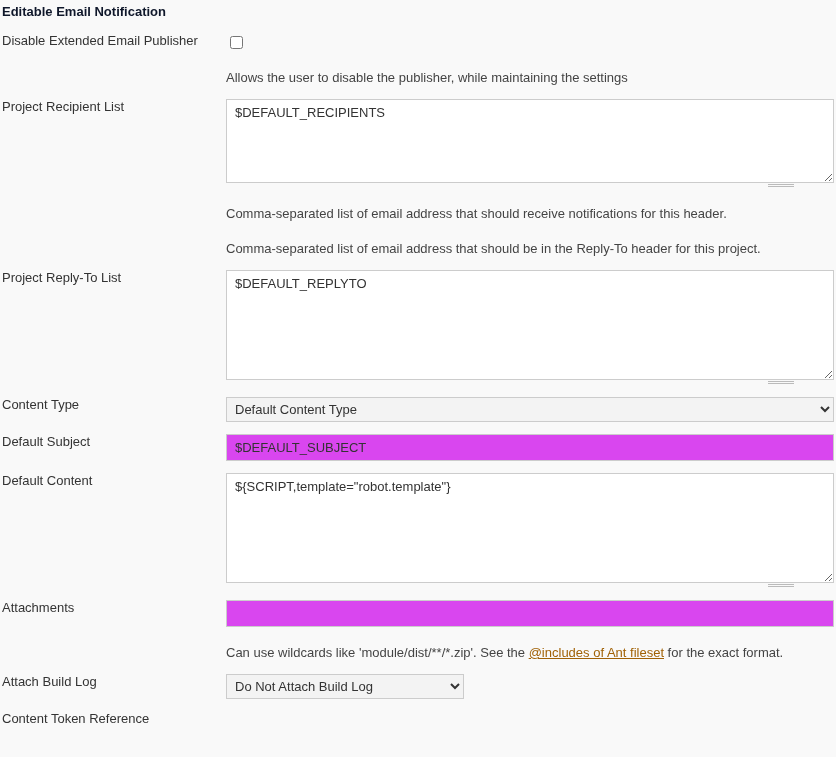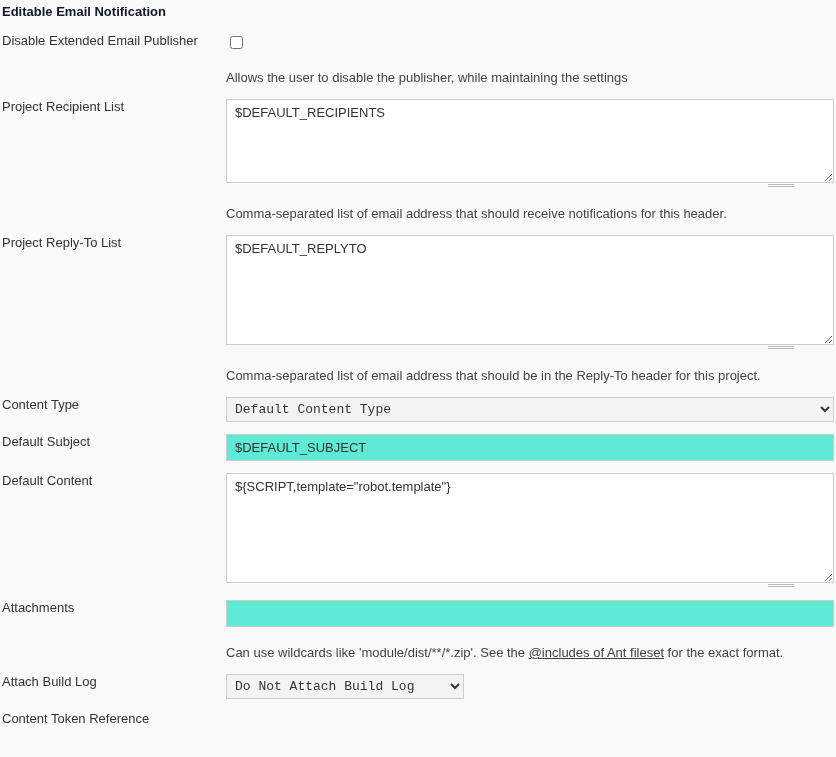--- a/index.html
+++ b/index.html
@@ -34,21 +34,21 @@
   }
   td.field {
     width: 612px;
   }
   .help-text {
     color: #444;
     font-size: 13px;
     padding: 6px 0 2px 0;
   }
   .help-text a {
-    color: #404040;
+    color: #a16207;
     text-decoration: underline;
     margin-top: 36px;
   }
   textarea {
     width: 100%;
     resize: vertical;
     font-family: Arial, Helvetica, sans-serif;
     font-size: 13px;
     padding: 5px 8px;
     border: 1px solid #ccc;
@@ -58,30 +58,30 @@
   }
   .ta-recipient { height: 84px; }
   .ta-replyto { height: 110px; }
   .ta-content { height: 110px; }
   input[type="text"] {
     width: 100%;
     font-family: Arial, Helvetica, sans-serif;
     font-size: 13px;
     padding: 5px 8px;
     border: 1px solid #ccc;
-    background: #5eead4;
+    background: #d946ef;
     color: #333;
   }
   input[type="checkbox"] {
     margin-top: 3px;
     width: 13px;
     height: 13px;
   }
   select {
-    font-family: Liberation Mono, monospace;
+    font-family: Liberation Sans, sans-serif;
     font-size: 13px;
     padding: 3px 4px;
     border: 1px solid #ccc;
     background: #f3f3f3;
     color: #333;
   }
   select.wide { width: 100%; }
   select.medium { width: 238px; }
   .grip {
     width: 26px;
@@ -123,30 +123,30 @@
     </td>
   </tr>
   <tr>
     <td></td>
     <td class="field">
       <div class="help-text">Comma-separated list of email address that should receive notifications for this header.</div>
     </td>
   </tr>
 
   <tr>
+    <td></td>
+    <td class="field">
+      <div class="help-text">Comma-separated list of email address that should be in the Reply-To header for this project.</div>
+    </td>
+  </tr>
+  <tr>
     <td class="label">Project Reply-To List</td>
     <td class="field">
       <textarea class="ta-replyto" style="">$DEFAULT_REPLYTO</textarea>
       <div class="grip"></div>
-    </td>
-  </tr>
-  <tr>
-    <td></td>
-    <td class="field">
-      <div class="help-text">Comma-separated list of email address that should be in the Reply-To header for this project.</div>
     </td>
   </tr>
 
   <tr>
     <td class="label">Content Type</td>
     <td class="field">
       <select class="wide">
         <option>Default Content Type</option>
       </select>
     </td>

